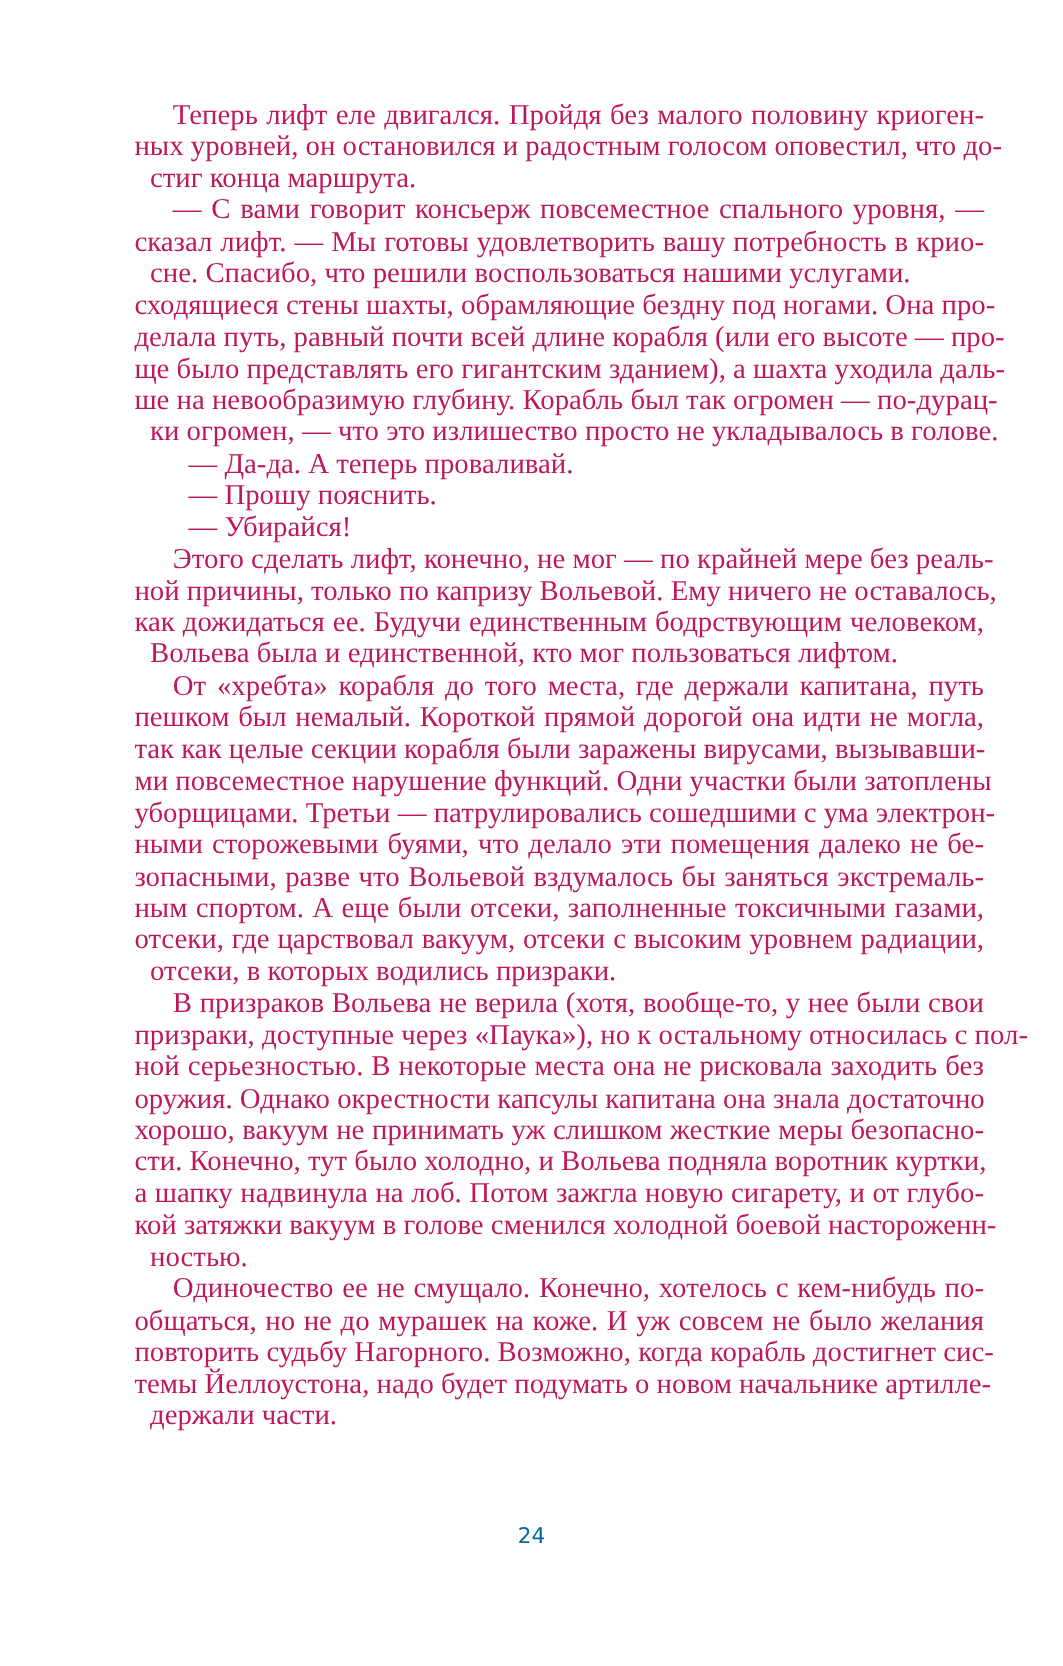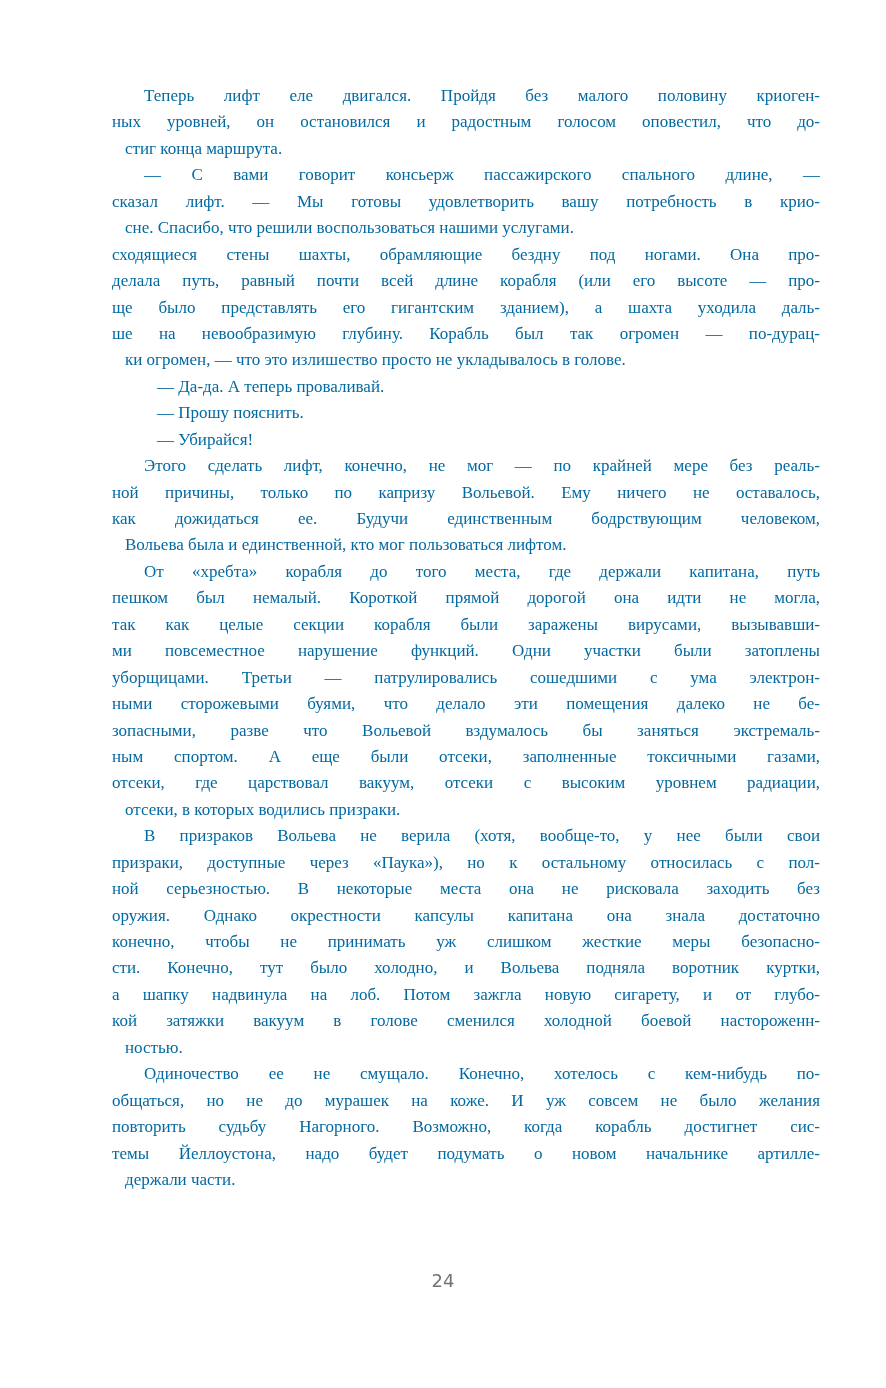--- a/index.html
+++ b/index.html
@@ -20,23 +20,23 @@
       width: 886px;
       height: 1388px;
       background: #ffffff;
     }
     .text-block {
       position: absolute;
       left: 112px;
       top: 83px;
       width: 708px;
       font-family: "Liberation Serif", "DejaVu Serif", serif;
-      font-size: 17px;
+      font-size: 24px;
       line-height: 26.45px;
-      color: #0369a1;
+      color: #be185d;
     }
     .line {
       display: block;
       white-space: nowrap;
       text-align: justify;
       text-align-last: justify;
       height: 26.45px;
     }
     .line.indent {
       padding-left: 32px;
@@ -46,37 +46,37 @@
       margin-left: 13px;
     }
     .page-number {
       position: absolute;
       left: 0;
       width: 886px;
       top: 1270px;
       text-align: center;
       font-family: "DejaVu Sans", "Liberation Sans", sans-serif;
       font-size: 18px;
-      color: #737373;
+      color: #0369a1;
     }
   </style>
 </head>
 <body>
 
 <div class="page">
   <div class="text-block">
 
     <div>
       <span class="line indent">Теперь лифт еле двигался. Пройдя без малого половину криоген-</span>
       <span class="line">ных уровней, он остановился и радостным голосом оповестил, что до-</span>
       <span class="line last">стиг конца маршрута.</span>
     </div>
 
     <div>
-      <span class="line indent">— С вами говорит консьерж пассажирского спального длине, —</span>
+      <span class="line indent">— С вами говорит консьерж повсеместное спального уровня, —</span>
       <span class="line">сказал лифт. — Мы готовы удовлетворить вашу потребность в крио-</span>
       <span class="line last">сне. Спасибо, что решили воспользоваться нашими услугами.</span>
     </div>
 
     <div>
       <span class="line">сходящиеся стены шахты, обрамляющие бездну под ногами. Она про-</span>
       <span class="line">делала путь, равный почти всей длине корабля (или его высоте — про-</span>
       <span class="line">ще было представлять его гигантским зданием), а шахта уходила даль-</span>
       <span class="line">ше на невообразимую глубину. Корабль был так огромен — по-дурац-</span>
       <span class="line last">ки огромен, — что это излишество просто не укладывалось в голове.</span>
@@ -112,21 +112,21 @@
       <span class="line">ным спортом. А еще были отсеки, заполненные токсичными газами,</span>
       <span class="line">отсеки, где царствовал вакуум, отсеки с высоким уровнем радиации,</span>
       <span class="line last">отсеки, в которых водились призраки.</span>
     </div>
 
     <div>
       <span class="line indent">В призраков Вольева не верила (хотя, вообще-то, у нее были свои</span>
       <span class="line">призраки, доступные через «Паука»), но к остальному относилась с пол-</span>
       <span class="line">ной серьезностью. В некоторые места она не рисковала заходить без</span>
       <span class="line">оружия. Однако окрестности капсулы капитана она знала достаточно</span>
-      <span class="line">конечно, чтобы не принимать уж слишком жесткие меры безопасно-</span>
+      <span class="line">хорошо, вакуум не принимать уж слишком жесткие меры безопасно-</span>
       <span class="line">сти. Конечно, тут было холодно, и Вольева подняла воротник куртки,</span>
       <span class="line">а шапку надвинула на лоб. Потом зажгла новую сигарету, и от глубо-</span>
       <span class="line">кой затяжки вакуум в голове сменился холодной боевой настороженн-</span>
       <span class="line last">ностью.</span>
     </div>
 
     <div>
       <span class="line indent">Одиночество ее не смущало. Конечно, хотелось с кем-нибудь по-</span>
       <span class="line">общаться, но не до мурашек на коже. И уж совсем не было желания</span>
       <span class="line">повторить судьбу Нагорного. Возможно, когда корабль достигнет сис-</span>

